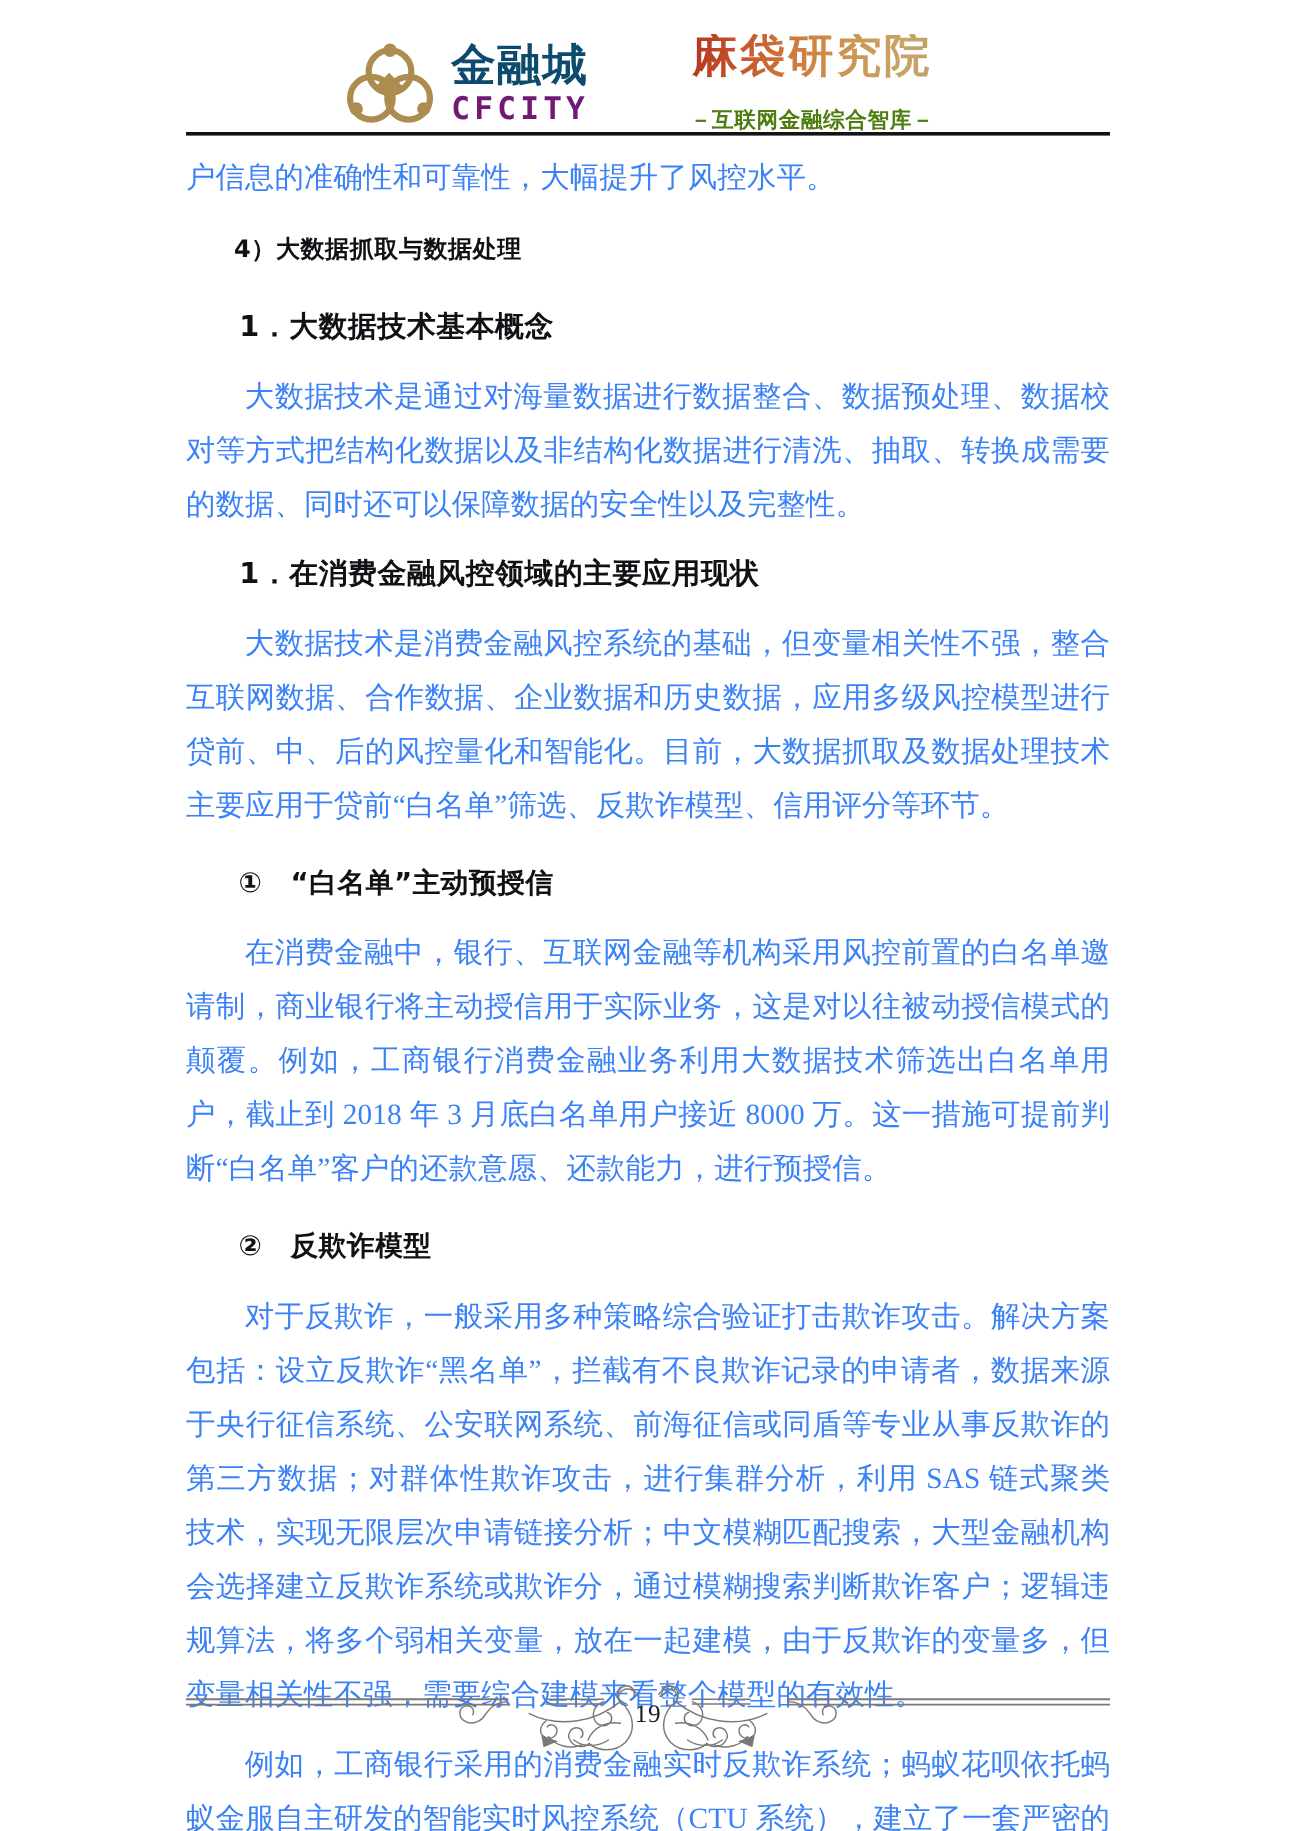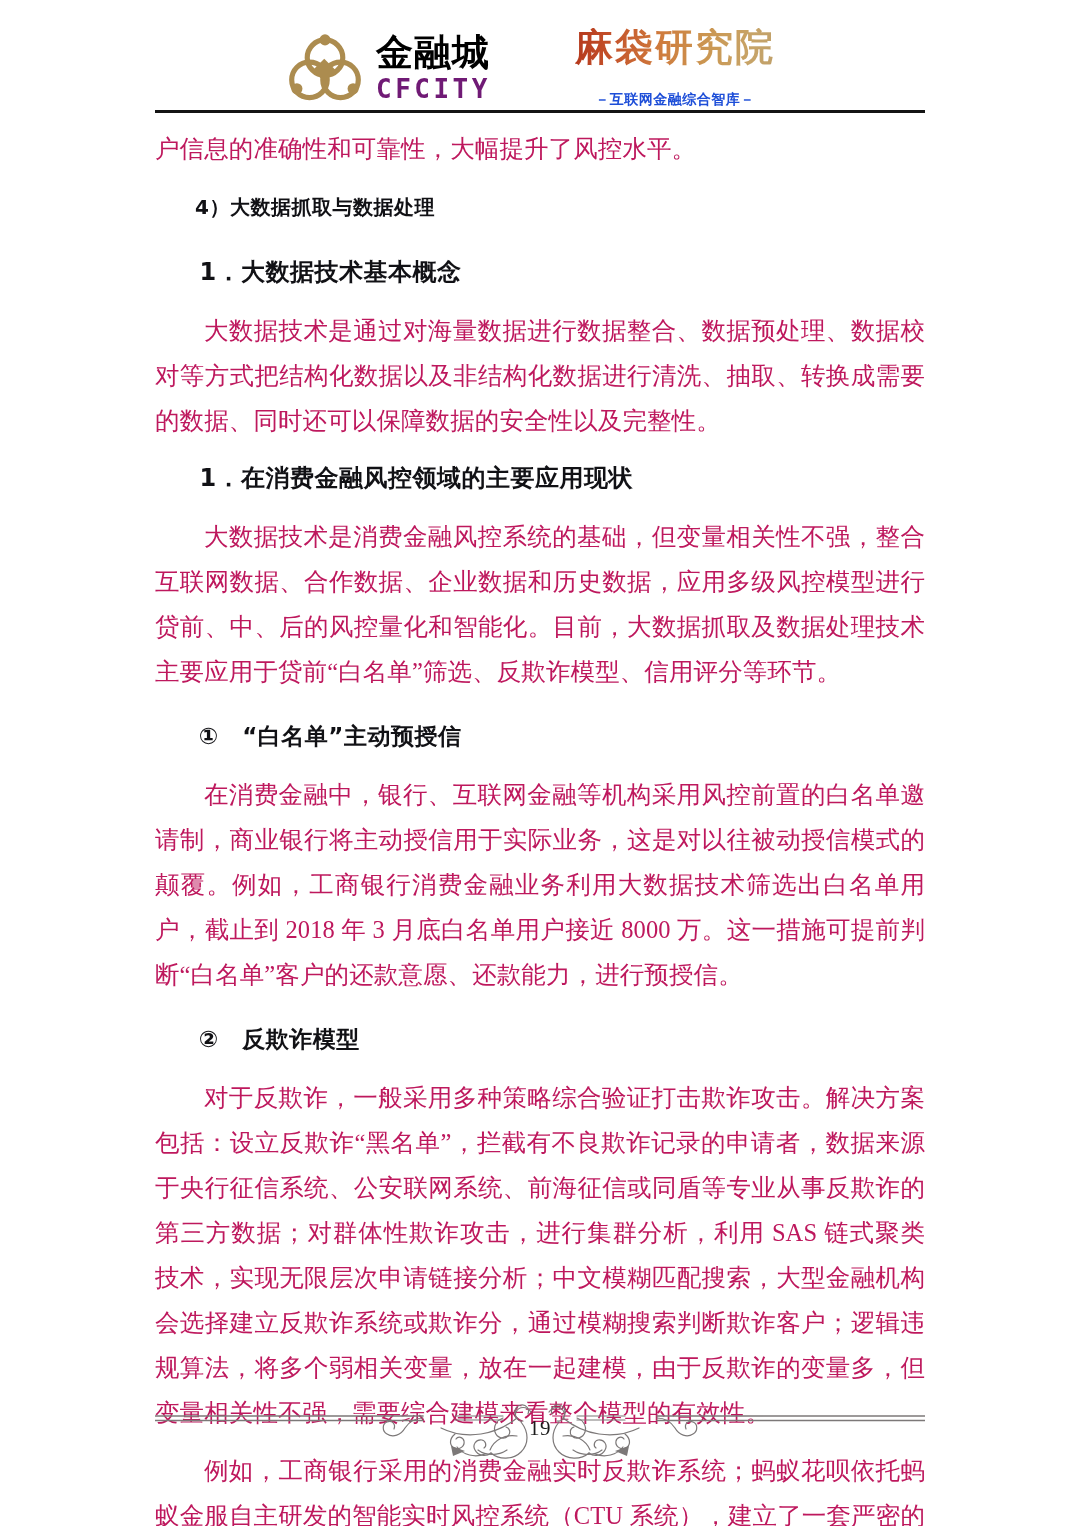--- a/index.html
+++ b/index.html
@@ -52,21 +52,21 @@
     display: flex;
     flex-direction: column;
     justify-content: center;
     line-height: 1;
   }
   .cfcity-cn {
     font-family: "DejaVu Sans", "Liberation Sans", sans-serif;
     font-size: 37px;
     font-weight: 700;
     letter-spacing: 1px;
-    color: #000000;
+    color: #0c4a6e;
     white-space: nowrap;
   }
   .cfcity-en {
     font-family: "DejaVu Sans Mono", "Liberation Mono", monospace;
     font-size: 26px;
     font-weight: 700;
     letter-spacing: 3.5px;
     color: #701a75;
     margin-top: 5px;
     white-space: nowrap;
@@ -92,24 +92,24 @@
         #cb9752 66%,
         #c7a468 88%,
         #c0a06a 100%);
     -webkit-background-clip: text;
     background-clip: text;
     color: transparent;
     -webkit-text-fill-color: transparent;
   }
   .madai-sub {
     font-family: "DejaVu Sans", "Liberation Sans", sans-serif;
-    font-size: 14px;
+    font-size: 18px;
     font-weight: 700;
     letter-spacing: 0.5px;
-    color: #1d4ed8;
+    color: #4d7c0f;
     margin-top: 26px;
     white-space: nowrap;
   }
   .header-rule {
     position: absolute;
     left: 155px;
     top: 110px;
     width: 770px;
     height: 3px;
     background: #141414;
@@ -121,21 +121,21 @@
     left: 155px;
     top: 126px;
     width: 770px;
   }
   .para {
     font-size: 24.5px;
     line-height: 45px;
     text-align: justify;
     text-justify: inter-ideograph;
     margin: 0;
-    color: #be185d;
+    color: #3b82f6;
     letter-spacing: 0.1px;
   }
   .para.indent { text-indent: 2em; }
   .para.flush  { text-indent: 0; }
 
   .h-num {
     font-family: "DejaVu Sans", "Liberation Sans", sans-serif;
     font-weight: 700;
     color: #111115;
     margin: 0;

